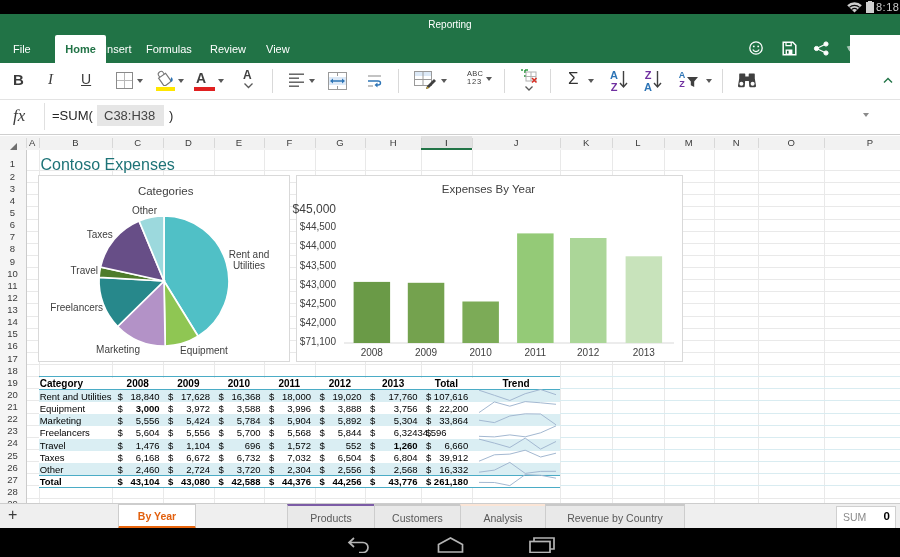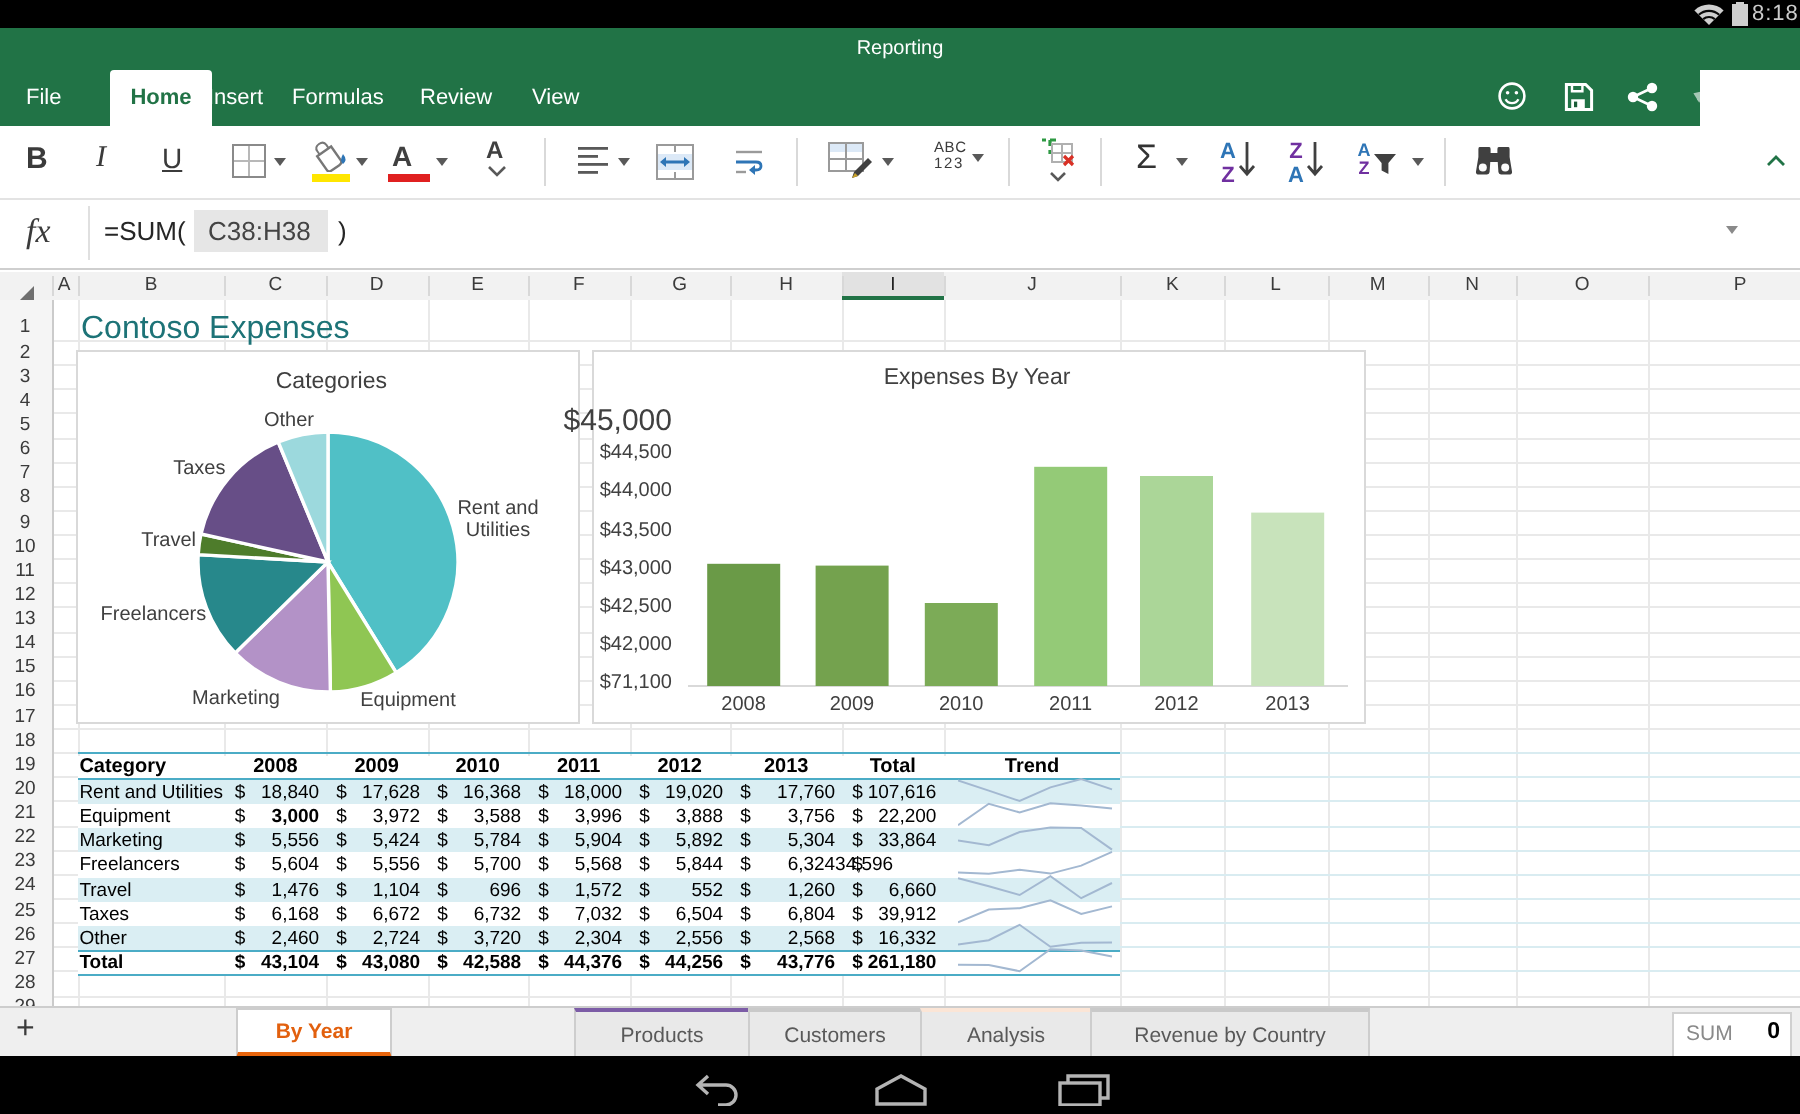--- a/index.html
+++ b/index.html
@@ -360,21 +360,21 @@
 <svg class="abs" style="left:269px;top:25px" width="385" height="185" viewBox="0 0 385 185">
         <line x1="48" y1="168" x2="378" y2="168" stroke="#d9d9d9" stroke-width="1"></line>
         <rect x="57.6" y="106.9" width="36.5" height="61.1" fill="#6a9a47"></rect>
         <rect x="111.8" y="107.8" width="36.5" height="60.2" fill="#74a24e"></rect>
         <rect x="166.4" y="126.5" width="36.5" height="41.5" fill="#7cab57"></rect>
         <rect x="221.1" y="58.4" width="36.5" height="109.6" fill="#94ca77"></rect>
         <rect x="274.0" y="63.0" width="36.5" height="105.0" fill="#abd698"></rect>
         <rect x="329.6" y="81.3" width="36.5" height="86.7" fill="#c8e3bb"></rect>
       </svg>
 <div class="abs" style="left:382px;top:33px;width:160px;text-align:center;font-size:11.5px;color:#404040">Expenses By Year</div>
-<div class="abs" style="left:249.5px;top:52.3px;width:60px;text-align:right;font-size:15px;color:#404040">$45,000</div>
+<div class="abs" style="left:249.5px;top:52.3px;width:60px;text-align:right;font-size:12px;color:#404040">$45,000</div>
 <div class="abs" style="left:249.5px;top:71.4px;width:60px;text-align:right;font-size:10px;color:#404040">$44,500</div>
 <div class="abs" style="left:249.5px;top:90.4px;width:60px;text-align:right;font-size:10px;color:#404040">$44,000</div>
 <div class="abs" style="left:249.5px;top:109.5px;width:60px;text-align:right;font-size:10px;color:#404040">$43,500</div>
 <div class="abs" style="left:249.5px;top:128.5px;width:60px;text-align:right;font-size:10px;color:#404040">$43,000</div>
 <div class="abs" style="left:249.5px;top:147.6px;width:60px;text-align:right;font-size:10px;color:#404040">$42,500</div>
 <div class="abs" style="left:249.5px;top:166.6px;width:60px;text-align:right;font-size:10px;color:#404040">$42,000</div>
 <div class="abs" style="left:249.5px;top:185.6px;width:60px;text-align:right;font-size:10px;color:#404040">$71,100</div>
 <div class="abs" style="left:320.3px;top:197.0px;width:50px;text-align:center;font-size:10px;color:#404040">2008</div>
 <div class="abs" style="left:374.5px;top:197.0px;width:50px;text-align:center;font-size:10px;color:#404040">2009</div>
 <div class="abs" style="left:429.1px;top:197.0px;width:50px;text-align:center;font-size:10px;color:#404040">2010</div>
@@ -463,21 +463,21 @@
 <div class="abs" style="left:85.9px;top:289.60px;width:47.2px;text-align:right;font-size:9.5px;font-weight:normal">1,476</div>
 <div class="abs" style="left:141.6px;top:289.60px;font-size:9.5px;font-weight:normal">$</div>
 <div class="abs" style="left:136.6px;top:289.60px;width:47.0px;text-align:right;font-size:9.5px;font-weight:normal">1,104</div>
 <div class="abs" style="left:192.1px;top:289.60px;font-size:9.5px;font-weight:normal">$</div>
 <div class="abs" style="left:187.1px;top:289.60px;width:47.0px;text-align:right;font-size:9.5px;font-weight:normal">696</div>
 <div class="abs" style="left:242.6px;top:289.60px;font-size:9.5px;font-weight:normal">$</div>
 <div class="abs" style="left:237.6px;top:289.60px;width:47.0px;text-align:right;font-size:9.5px;font-weight:normal">1,572</div>
 <div class="abs" style="left:293.1px;top:289.60px;font-size:9.5px;font-weight:normal">$</div>
 <div class="abs" style="left:288.1px;top:289.60px;width:47.0px;text-align:right;font-size:9.5px;font-weight:normal">552</div>
 <div class="abs" style="left:343.6px;top:289.60px;font-size:9.5px;font-weight:normal">$</div>
-<div class="abs" style="left:338.6px;top:289.60px;width:52.5px;text-align:right;font-size:9.5px;font-weight:normal">1,260</div>
+<div class="abs" style="left:338.6px;top:289.60px;width:52.5px;text-align:right;font-size:9.5px;font-weight:bold">1,260</div>
 <div class="abs" style="left:399.6px;top:289.60px;font-size:9.5px;font-weight:normal">$</div>
 <div class="abs" style="left:394.6px;top:289.60px;width:47.1px;text-align:right;font-size:9.5px;font-weight:normal">6,660</div>
 <div class="abs" style="left:12.200000000000003px;top:300.75px;width:521.7px;height:12.15px;background:#fff"></div>
 <div class="abs" style="left:13.200000000000003px;top:301.75px;font-size:9.5px;font-weight:normal;color:#000">Taxes</div>
 <div class="abs" style="left:90.9px;top:301.75px;font-size:9.5px;font-weight:normal">$</div>
 <div class="abs" style="left:85.9px;top:301.75px;width:47.2px;text-align:right;font-size:9.5px;font-weight:normal">6,168</div>
 <div class="abs" style="left:141.6px;top:301.75px;font-size:9.5px;font-weight:normal">$</div>
 <div class="abs" style="left:136.6px;top:301.75px;width:47.0px;text-align:right;font-size:9.5px;font-weight:normal">6,672</div>
 <div class="abs" style="left:192.1px;top:301.75px;font-size:9.5px;font-weight:normal">$</div>
 <div class="abs" style="left:187.1px;top:301.75px;width:47.0px;text-align:right;font-size:9.5px;font-weight:normal">6,732</div>

